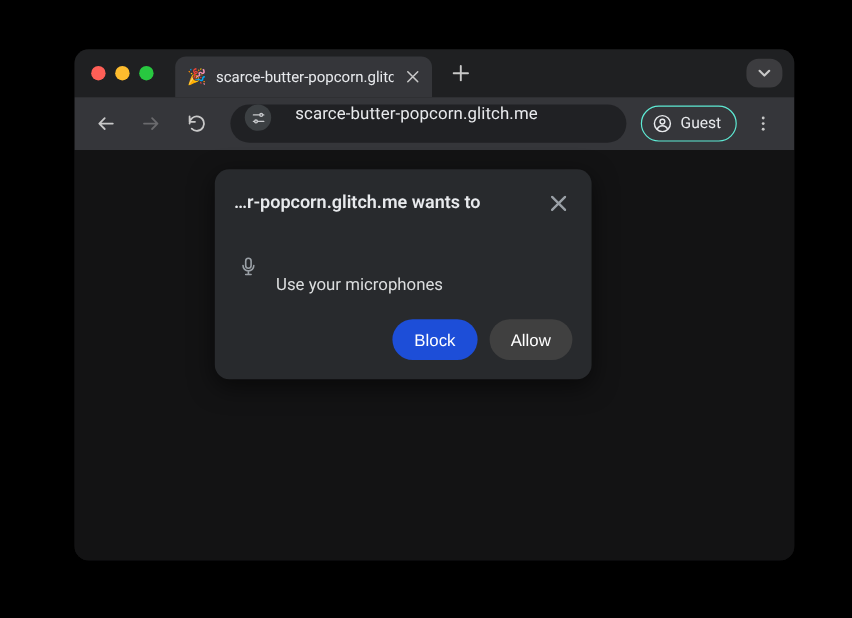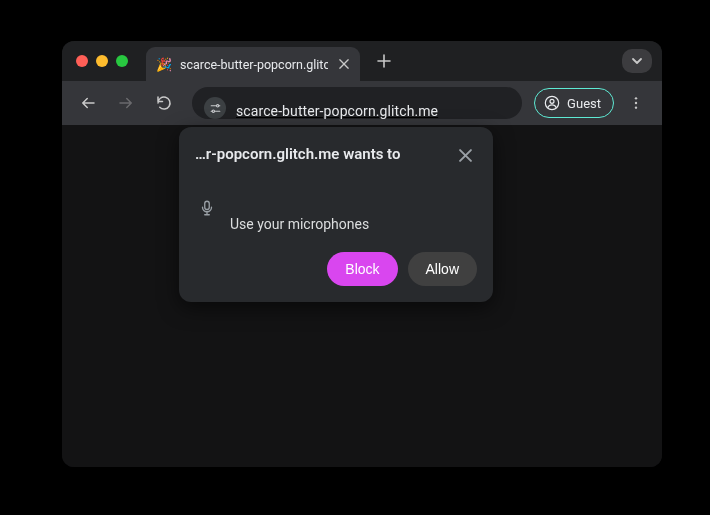--- a/index.html
+++ b/index.html
@@ -38,54 +38,54 @@
     .spacer{flex:1;}
     .winmenu{width:30px;height:24px;display:flex;align-items:center;justify-content:center;background:#3c3c3f;border-radius:10px;color:#c8c8c8;cursor:pointer;}
     .winmenu svg{width:12px;height:12px;}
 
     
     .toolbar{height:44px;background:#35363a;display:flex;align-items:center;padding:0 10px;gap:6px;flex-shrink:0;}
     .tbtn{width:32px;height:32px;display:flex;align-items:center;justify-content:center;color:#c9c9c9;border-radius:50%;cursor:pointer;}
     .tbtn.disabled{color:#6a6a6d;cursor:default;}
     .tbtn svg{width:18px;height:18px;}
 
-    .omnibox{flex:1;height:32px;background:#202124;border-radius:16px;display:flex;align-items:flex-end;padding:0 12px;gap:10px;margin:0 6px;text-decoration:underline;}
+    .omnibox{flex:1;height:32px;background:#202124;border-radius:16px;display:flex;align-items:flex-start;padding:0 12px;gap:20px;margin:0 6px;}
     .site-chip{width:22px;height:22px;border-radius:11px;background:#3c4043;display:flex;align-items:center;justify-content:center;color:#c8cacd;}
     .site-chip svg{width:13px;height:13px;}
     .url{color:#e8eaed;font-size:14px;letter-spacing:.1px;}
 
     .profile-chip{height:30px;display:flex;align-items:center;gap:7px;border:1px solid #5eead4;border-radius:15px;padding:0 12px 0 9px;color:#e8eaed;font-size:13px;cursor:pointer;}
     .profile-chip svg{width:16px;height:16px;}
 
     .kebab{width:32px;height:32px;display:flex;align-items:center;justify-content:center;color:#c8c8c8;cursor:pointer;border-radius:50%;}
     .kebab svg{width:16px;height:16px;}
 
     
     .viewport{flex:1;background:#131314;position:relative;}
 
     
     .perm{
-      position:absolute;left:117px;top:2px;width:314px;
+      position:absolute;left:117px;top:16px;width:314px;
       background:#282a2d;border-radius:12px;
       box-shadow:0 6px 20px rgba(0,0,0,.55);
       padding:18px 16px 16px 16px;
       color:#e8eaed;
     }
     .perm-header{display:flex;align-items:flex-start;justify-content:space-between;margin-bottom:16px;}
     .perm-title{font-size:15px;font-weight:600;line-height:1.25;max-width:250px;white-space:nowrap;overflow:hidden;text-overflow:ellipsis;}
     .perm-close{width:24px;height:24px;display:flex;align-items:center;justify-content:center;color:#9aa0a6;cursor:pointer;border-radius:50%;margin-top:-2px;}
     .perm-close svg{width:13px;height:13px;}
 
     .perm-row{display:flex;align-items:center;gap:14px;margin-bottom:20px;padding-left:3px;}
     .perm-row .mic{width:18px;height:18px;color:#9aa0a6;}
     .perm-row .desc{font-size:14px;color:#dcdedf;margin-top:33px;}
 
     .perm-actions{display:flex;justify-content:flex-end;gap:10px;}
     .perm-btn{border:none;border-radius:18px;height:34px;padding:0 18px;font-size:14px;font-weight:500;cursor:pointer;display:flex;align-items:center;}
-    .perm-btn.block{background:#d946ef;color:#fff;}
+    .perm-btn.block{background:#1d4ed8;color:#fff;}
     .perm-btn.allow{background:#404040;color:#fff;}
   </style>
 </head>
 <body>
 
 <div class="window">
 
   <div class="titlebar">
     <div class="traffic">
       <span class="tl-close"></span>

